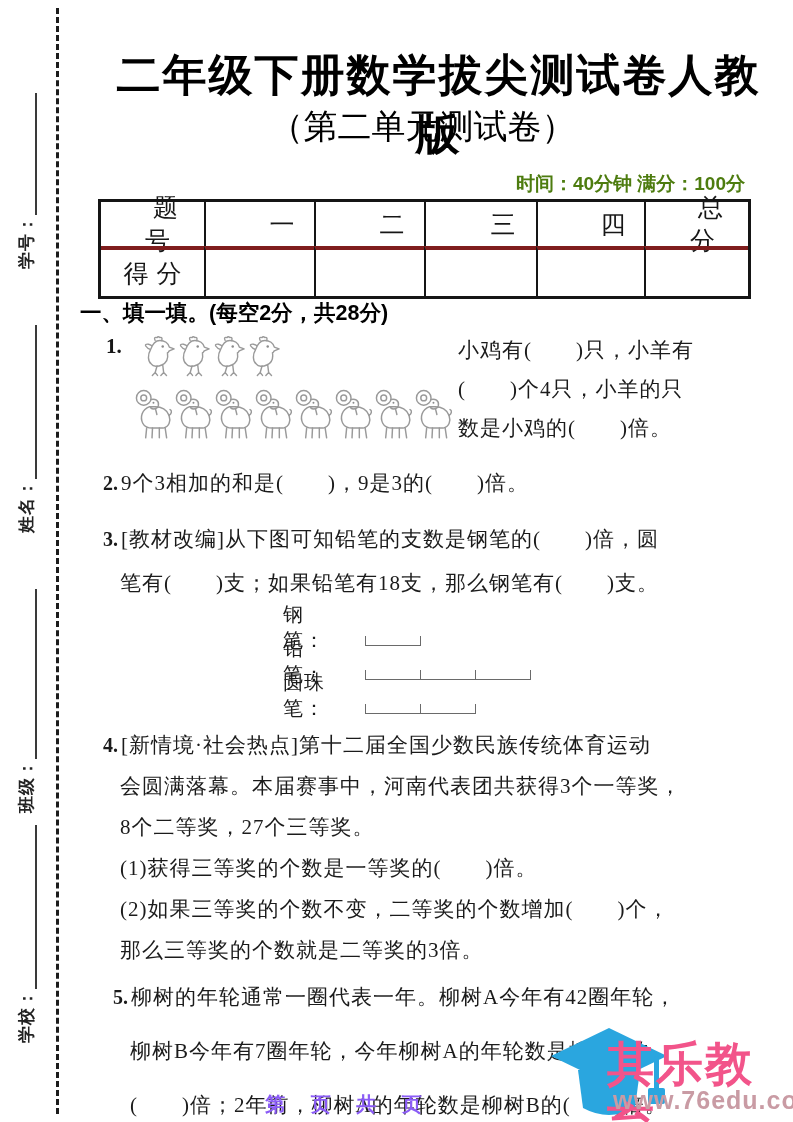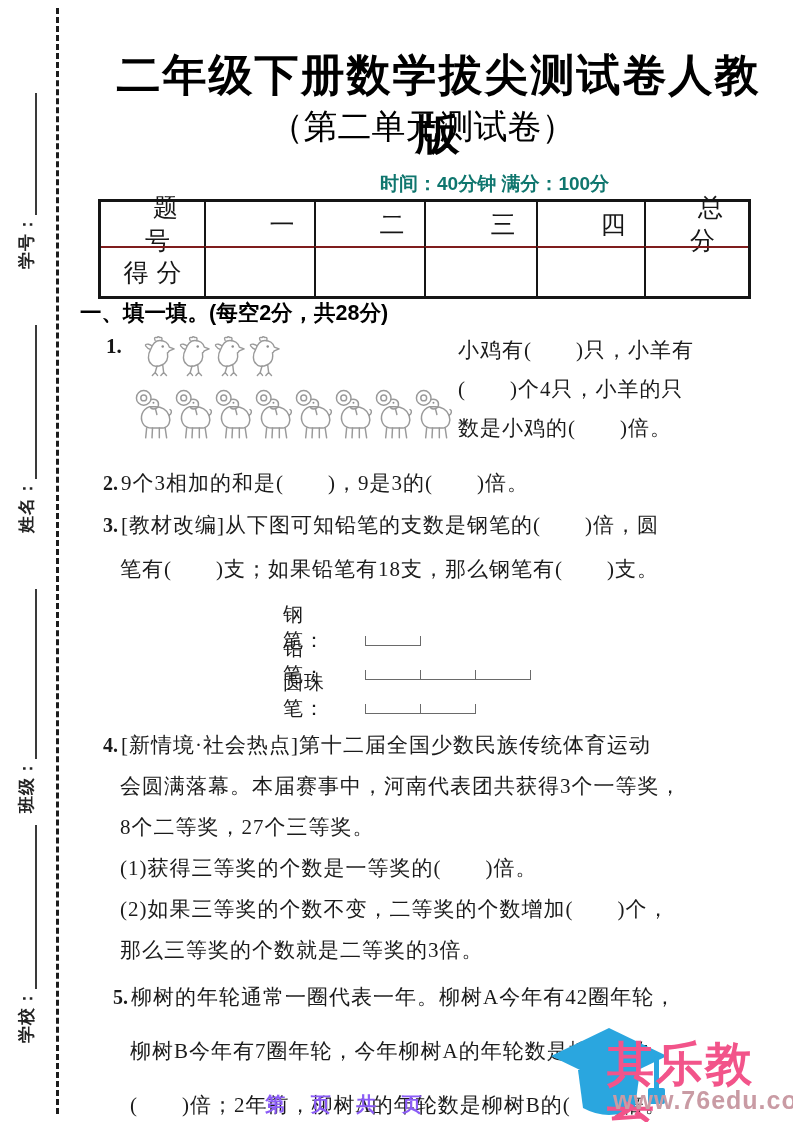--- a/index.html
+++ b/index.html
@@ -21,30 +21,30 @@
   .title{
     position:absolute;left:90px;top:30px;width:665px;margin:16px;text-align:center;
     font-family:"Liberation Sans","DejaVu Sans",sans-serif;font-weight:900;font-size:44px;
     letter-spacing:2px;color:#000;
   }
   .subtitle{
     position:absolute;left:90px;top:104px;width:665px;margin:0;text-align:center;
     font-family:"Liberation Sans","DejaVu Sans",sans-serif;font-weight:400;font-size:34px;color:#000;
   }
   .meta{
-    position:absolute;left:380px;top:171px;width:365px;text-align:left;
-    font-family:"Liberation Sans","DejaVu Sans",sans-serif;font-weight:700;font-size:19px;color:#0f766e;
+    position:absolute;left:380px;top:171px;width:365px;text-align:right;
+    font-family:"Liberation Sans","DejaVu Sans",sans-serif;font-weight:700;font-size:19px;color:#4d7c0f;
   }
   
   .score-table{
     position:absolute;left:98px;top:199px;width:647px;height:94px;border:3px solid #151515;
     display:grid;grid-template-columns:103px 110px 110px 112px 108px 104px;grid-template-rows:44px 50px;
     box-sizing:content-box;font-size:25px;letter-spacing:8px;text-indent:8px;
   }
-  .st-cell{border-left:2px solid #151515;border-top:2px solid #7f1d1d;display:flex;align-items:center;justify-content:center;}
+  .st-cell{border-left:2px solid #151515;border-top:4px solid #7f1d1d;display:flex;align-items:center;justify-content:center;}
   .st-cell.no-l{border-left:none;}
   .st-cell.no-t{border-top:none;padding-left:44px;}
   
   .section-heading{
     position:absolute;left:80px;top:298px;
     font-family:"Liberation Sans","DejaVu Sans",sans-serif;font-weight:800;font-size:21.5px;color:#000;
   }
   .qblock{position:absolute;left:103px;font-size:21px;letter-spacing:1px;white-space:nowrap;color:#1b1b1b;}
   .qblock .cont{margin-left:17px;}
   .qnum{font-weight:bold;font-size:20px;letter-spacing:0;margin-right:3px;}
@@ -192,21 +192,21 @@
   <div class="q1-text">
     <div>小鸡有(　　)只，小羊有</div>
     <div>(　　)个4只，小羊的只</div>
     <div>数是小鸡的(　　)倍。</div>
   </div>
 
   <div class="qblock" style="top:463px;line-height:41px;">
     <div><b class="qnum">2.</b><span>9个3相加的和是(　　)，9是3的(　　)倍。</span></div>
   </div>
 
-  <div class="qblock" style="top:504px;line-height:43.5px;">
+  <div class="qblock" style="top:518px;line-height:43.5px;">
     <div><b class="qnum">3.</b><span>[教材改编]从下图可知铅笔的支数是钢笔的(　　)倍，圆</span></div>
     <div class="cont">笔有(　　)支；如果铅笔有18支，那么钢笔有(　　)支。</div>
   </div>
 
   <div class="pen-diagram">
     <div class="pd-row">
       <span class="pd-label">钢　笔：</span>
       <span class="pd-bar">
           <i class="pd-seg"></i>
         </span>

